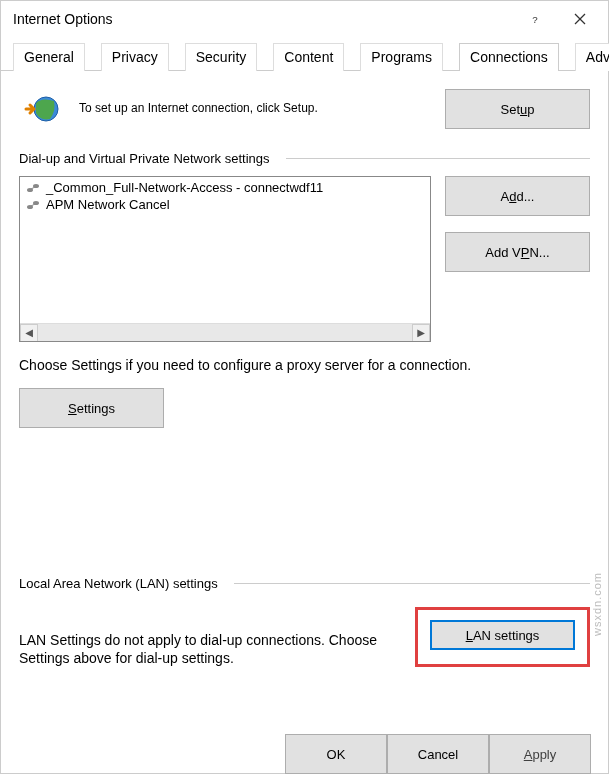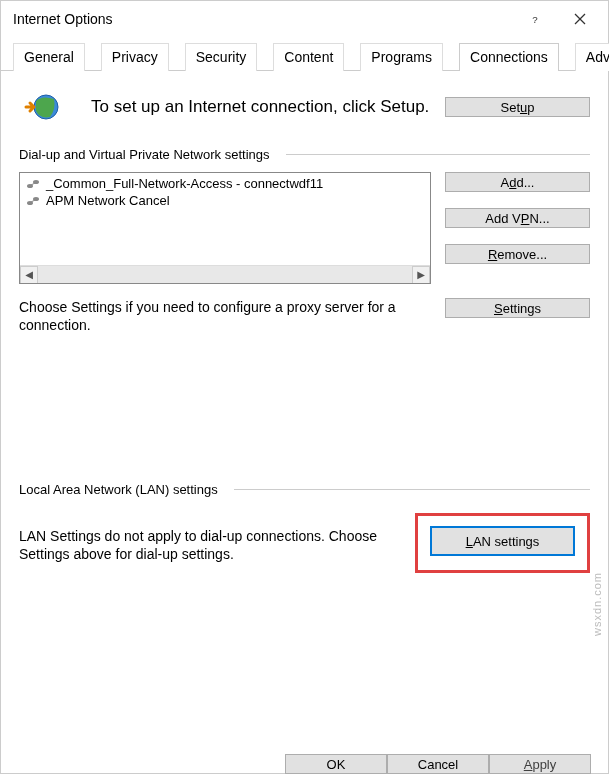--- a/index.html
+++ b/index.html
@@ -9,37 +9,37 @@
     .titlebar .title { flex: 1; font-size: 14px; }
     .titlebar .btn { width: 44px; height: 28px; display: flex; align-items: center; justify-content: center; color: #333; }
     .titlebar .btn svg { width: 12px; height: 12px; }
     .tabstrip { display: flex; align-items: flex-end; padding: 4px 12px 0 12px; border-bottom: 1px solid #ccc; height: 34px; gap: 16px; }
     .tab { padding: 5px 10px 6px 10px; border: 1px solid transparent; border-bottom: none; position: relative; top: 1px; cursor: default; background: #fff; font-size: 14px; }
     .tab.active { border-color: #ccc; background: #fff; z-index: 2; }
     .tab:not(.active) { border-color: #ddd; }
     .content { padding: 18px 18px 10px 18px; }
     .intro { display: flex; align-items: center; gap: 14px; margin-bottom: 22px; }
     .intro .icon-block { width: 46px; display: flex; justify-content: center; }
-    .intro .text { flex: 1; font-size: 17px; line-height: 1.3; margin-left: 12px; }
-    .wide-btn { width: 145px; height: 20px; background: #e1e1e1; border: 1px solid #adadad; display: flex; align-items: center; justify-content: center; font-size: 14px; }
+    .intro .text { flex: 1; font-size: 12px; line-height: 1.3; }
+    .wide-btn { width: 145px; height: 40px; background: #e1e1e1; border: 1px solid #adadad; display: flex; align-items: center; justify-content: center; font-size: 14px; }
     .wide-btn.disabled { color: #404040; }
     .grp-label { font-size: 14px; display: flex; align-items: center; gap: 16px; margin-bottom: 10px; }
     .grp-label .line { flex: 1; height: 1px; background: #ccc; }
     .dial-area { display: flex; gap: 14px; margin-bottom: 14px; }
-    .listbox { flex: 1; border: 1px solid #888; height: 112px; position: relative; overflow: hidden; }
+    .listbox { flex: 1; border: 1px solid #888; height: 166px; position: relative; overflow: hidden; }
     .listbox .items { padding: 2px; }
     .listbox .item { display: flex; align-items: center; gap: 6px; padding: 1px 4px; font-size: 14px; }
     .hscroll { position: absolute; bottom: 0; left: 0; right: 0; height: 18px; border-top: 1px solid #ddd; background: #f0f0f0; display: flex; align-items: center; }
     .hscroll .arrow { width: 18px; height: 18px; display: flex; align-items: center; justify-content: center; background: #f0f0f0; border: 1px solid #ccc; font-size: 10px; color: #555; }
     .hscroll .track { flex: 1; height: 18px; background: #e8e8e8; }
     .btn-col { display: flex; flex-direction: column; gap: 16px; }
-    .choose-area { display: flex; gap: 14px; margin-bottom: 10px; }
+    .choose-area { display: flex; gap: 14px; margin-bottom: 10px; flex-direction: column; }
     .choose-area .text { flex: 1; font-size: 14px; line-height: 1.3; }
     .lan-section { margin-top: 148px; }
-    .lan-area { display: flex; gap: 18px; align-items: center; margin-top: 16px; }
+    .lan-area { display: flex; gap: 18px; align-items: flex-end; margin-top: 16px; }
     .lan-area .text { flex: 1; font-size: 14px; line-height: 1.3; padding-top: 4px; }
     .lan-highlight { border: 3px solid #e04040; padding: 10px 12px 14px 12px; }
     .lan-btn { width: 145px; height: 30px; background: #e1e1e1; border: 2px solid #0078d7; display: flex; align-items: center; justify-content: center; font-size: 14px; }
     .footer { position: absolute; bottom: 0; right: 18px; display: flex; }
     .footer .wide-btn { width: 102px; }
     .globe-icon svg { width: 36px; height: 36px; }
     .net-ico { width: 14px; height: 12px; }
     .underline-letter { text-decoration: underline; }
     .watermark { position: absolute; right: 6px; bottom: 138px; font-size: 11px; color: #bbb; writing-mode: vertical-rl; letter-spacing: 1px; transform: rotate(180deg); }
   </style>
@@ -121,23 +121,20 @@
           <div class="arrow">▶</div>
         </div>
       </div>
       <div class="btn-col">
         <div class="wide-btn">
           <span>A<span class="underline-letter">d</span>d...</span>
         </div>
         <div class="wide-btn">
           <span>Add V<span class="underline-letter">P</span>N...</span>
         </div>
-        <div class="wide-btn">
-          <span><span class="underline-letter">R</span>emove...</span>
-        </div>
       </div>
     </div>
 
     <div class="choose-area">
       <div class="text">Choose Settings if you need to configure a proxy server for a connection.</div>
       <div class="wide-btn">
         <span><span class="underline-letter">S</span>ettings</span>
       </div>
     </div>
 

